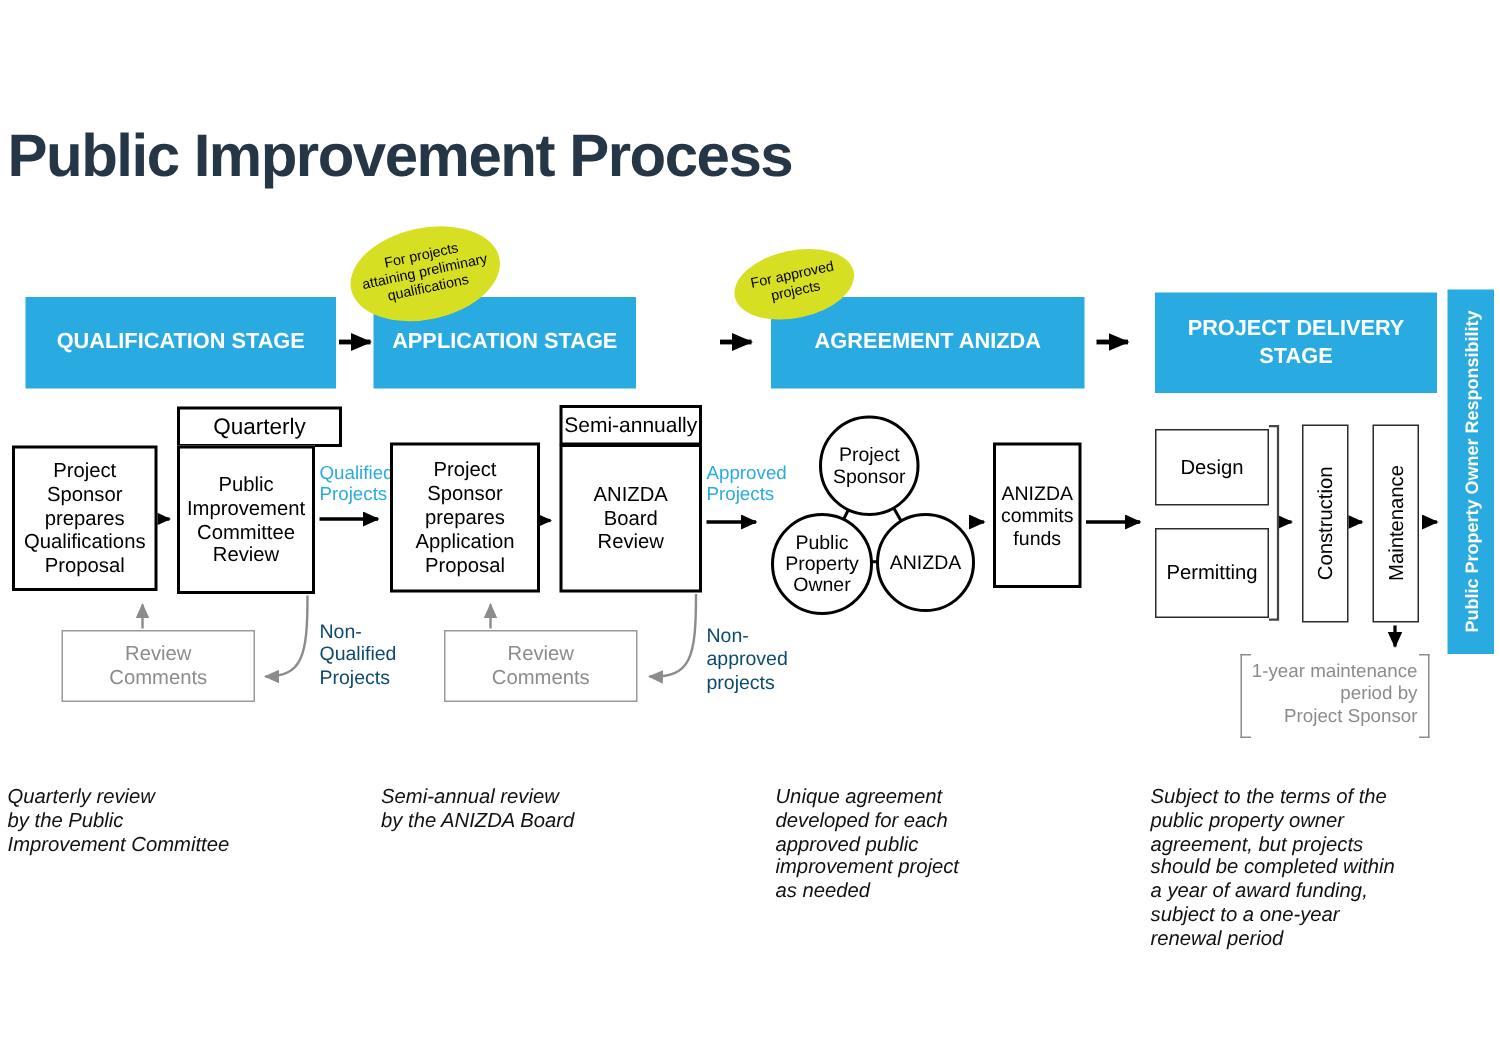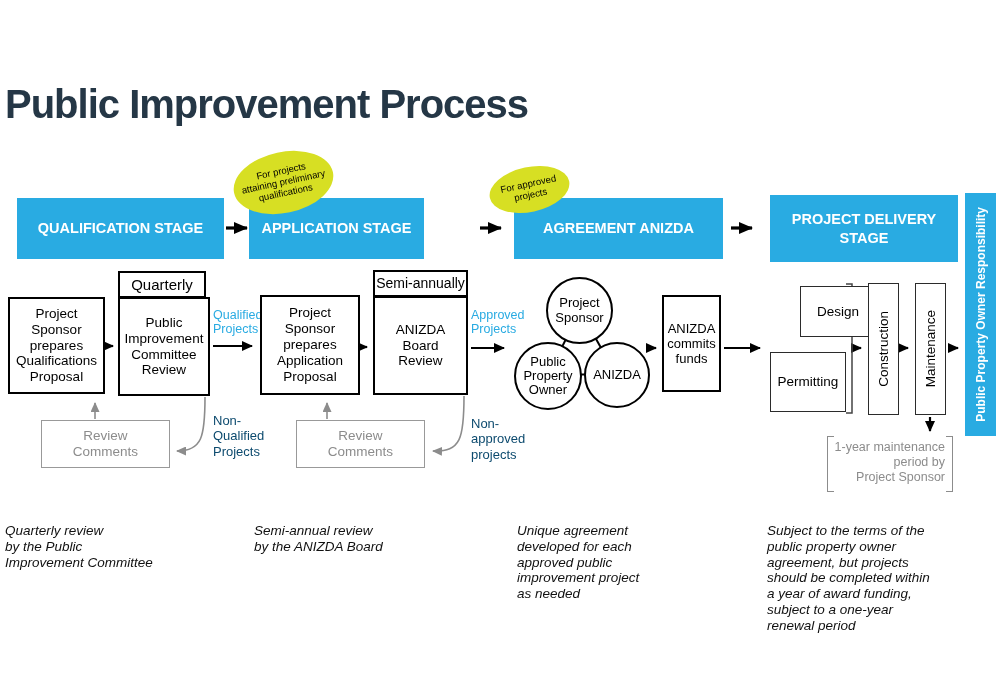--- a/index.html
+++ b/index.html
@@ -129,21 +129,21 @@
 attaining preliminary
 qualifications</div>
   <div class="abs callout" style="left:489px; top:167px; width:81px; height:45px;">For approved
 projects</div>
 
   <div class="abs box" style="left:8px; top:297px; width:97px; height:97px;">Project
 Sponsor
 prepares
 Qualifications
 Proposal</div>
-  <div class="abs box" style="left:118px; top:271px; width:88px; height:27px; font-size:15px;">Quarterly</div>
+  <div class="abs box" style="left:118px; top:271px; width:110px; height:27px; font-size:15px;">Quarterly</div>
   <div class="abs box" style="left:118px; top:297px; width:92px; height:99px;">Public
 Improvement
 Committee
 Review</div>
   <div class="abs flow-label blue-label" style="left:213px; top:308px;">Qualified
 Projects</div>
   <div class="abs flow-label gray-label" style="left:213px; top:413px;">Non-
 Qualified
 Projects</div>
   <div class="abs box-gray" style="left:41px; top:420px; width:129px; height:48px;">Review
@@ -169,21 +169,21 @@
   <div class="abs circle" style="left:546px; top:277px; width:67px; height:67px;">Project
 Sponsor</div>
   <div class="abs circle" style="left:514px; top:342px; width:68px; height:68px;">Public
 Property
 Owner</div>
   <div class="abs circle" style="left:584px; top:342px; width:66px; height:66px;">ANIZDA</div>
   <div class="abs box" style="left:662px; top:295px; width:59px; height:97px; font-size:13px;">ANIZDA
 commits
 funds</div>
 
-  <div class="abs box thin" style="left:770px; top:286px; width:76px; height:51px;margin-left:30px;">Design</div>
+  <div class="abs box thin" style="left:770px; top:286px; width:76px; height:51px;">Design</div>
   <div class="abs box thin" style="left:770px; top:352px; width:76px; height:60px;">Permitting</div>
   <div class="abs box thin" style="left:868px; top:283px; width:31px; height:132px;">
     <span class="vert vbox-label">Construction</span>
   </div>
   <div class="abs box thin" style="left:915px; top:283px; width:31px; height:132px;">
     <span class="vert vbox-label">Maintenance</span>
   </div>
   <div class="abs bracket-l" style="left:827px; top:436px; height:56px;"></div>
   <div class="abs" id="maint-note">1-year maintenance
 period by

